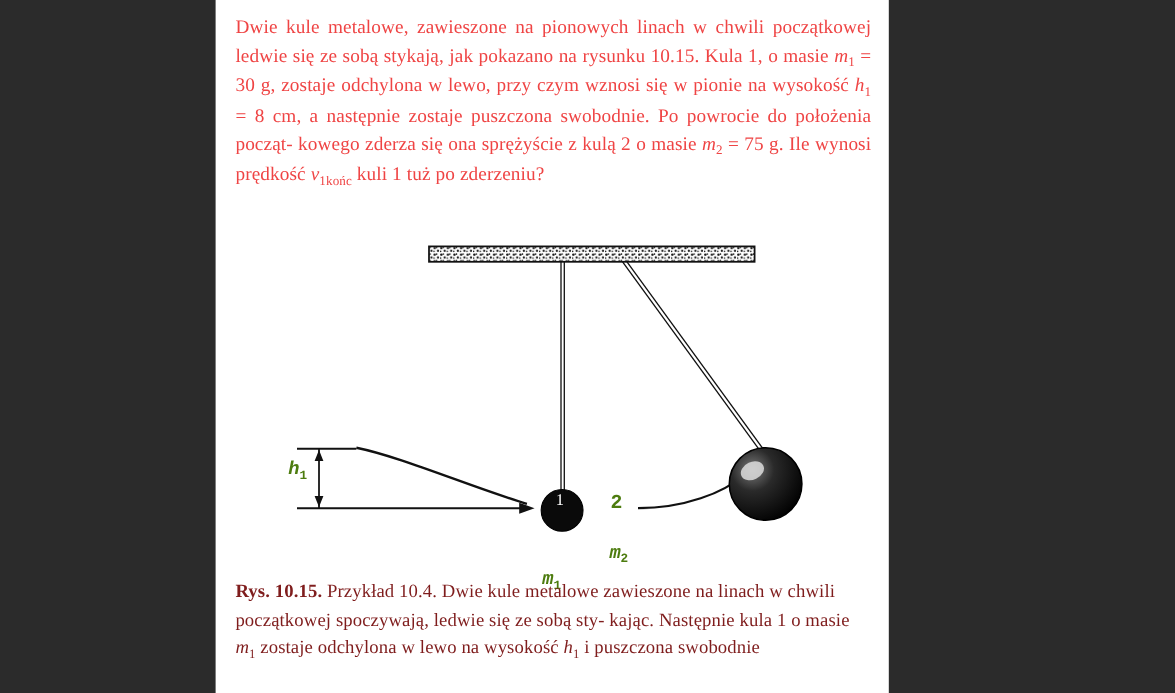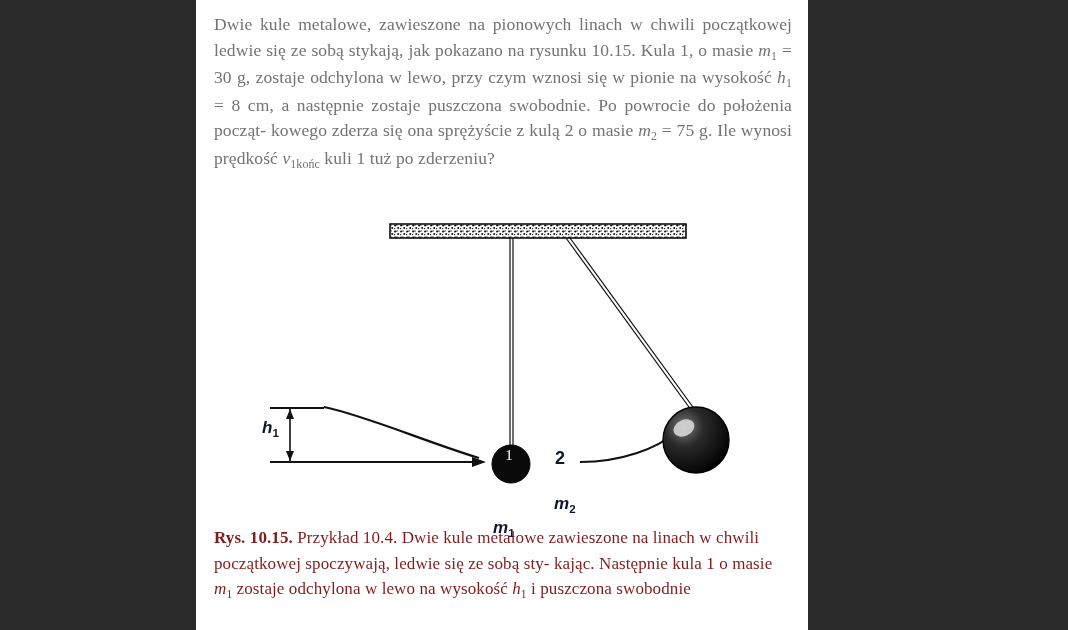--- a/index.html
+++ b/index.html
@@ -24,21 +24,21 @@
     background: #ffffff;
   }
   .body-text {
     position: absolute;
     left: 18px;
     top: 12px;
     width: 578px;
     font-family: "Liberation Serif", serif;
     font-size: 17.5px;
     line-height: 25.6px;
-    color: #737373;
+    color: #ef4444;
     text-align: justify;
     letter-spacing: 0.1px;
   }
   .caption {
     position: absolute;
     left: 18px;
     top: 525px;
     width: 578px;
     font-family: "Liberation Serif", serif;
     font-size: 17px;
@@ -57,22 +57,22 @@
   .fig {
     position: absolute;
     left: 18px;
     top: 200px;
     width: 578px;
     height: 320px;
   }
   .fig svg { display: block; }
   .fig-label {
     position: absolute;
-    font-family: Liberation Sans, sans-serif;
-    color: #0f172a;
+    font-family: Liberation Mono, monospace;
+    color: #4d7c0f;
     font-size: 17px;
   }
   .lbl-h1 { left: 48px; top: 218px; font-style: italic; font-weight: bold; }
   .lbl-2 { left: 341px; top: 248px; font-weight: bold; font-size: 18px; }
   .lbl-m1 { left: 279px; top: 286px; font-style: italic; font-weight: bold; margin-top: 32px; }
   .lbl-m2 { left: 340px; top: 294px; font-style: italic; font-weight: bold; }
   .ball1-num {
     position: absolute;
     left: 285px;
     top: 247px;

